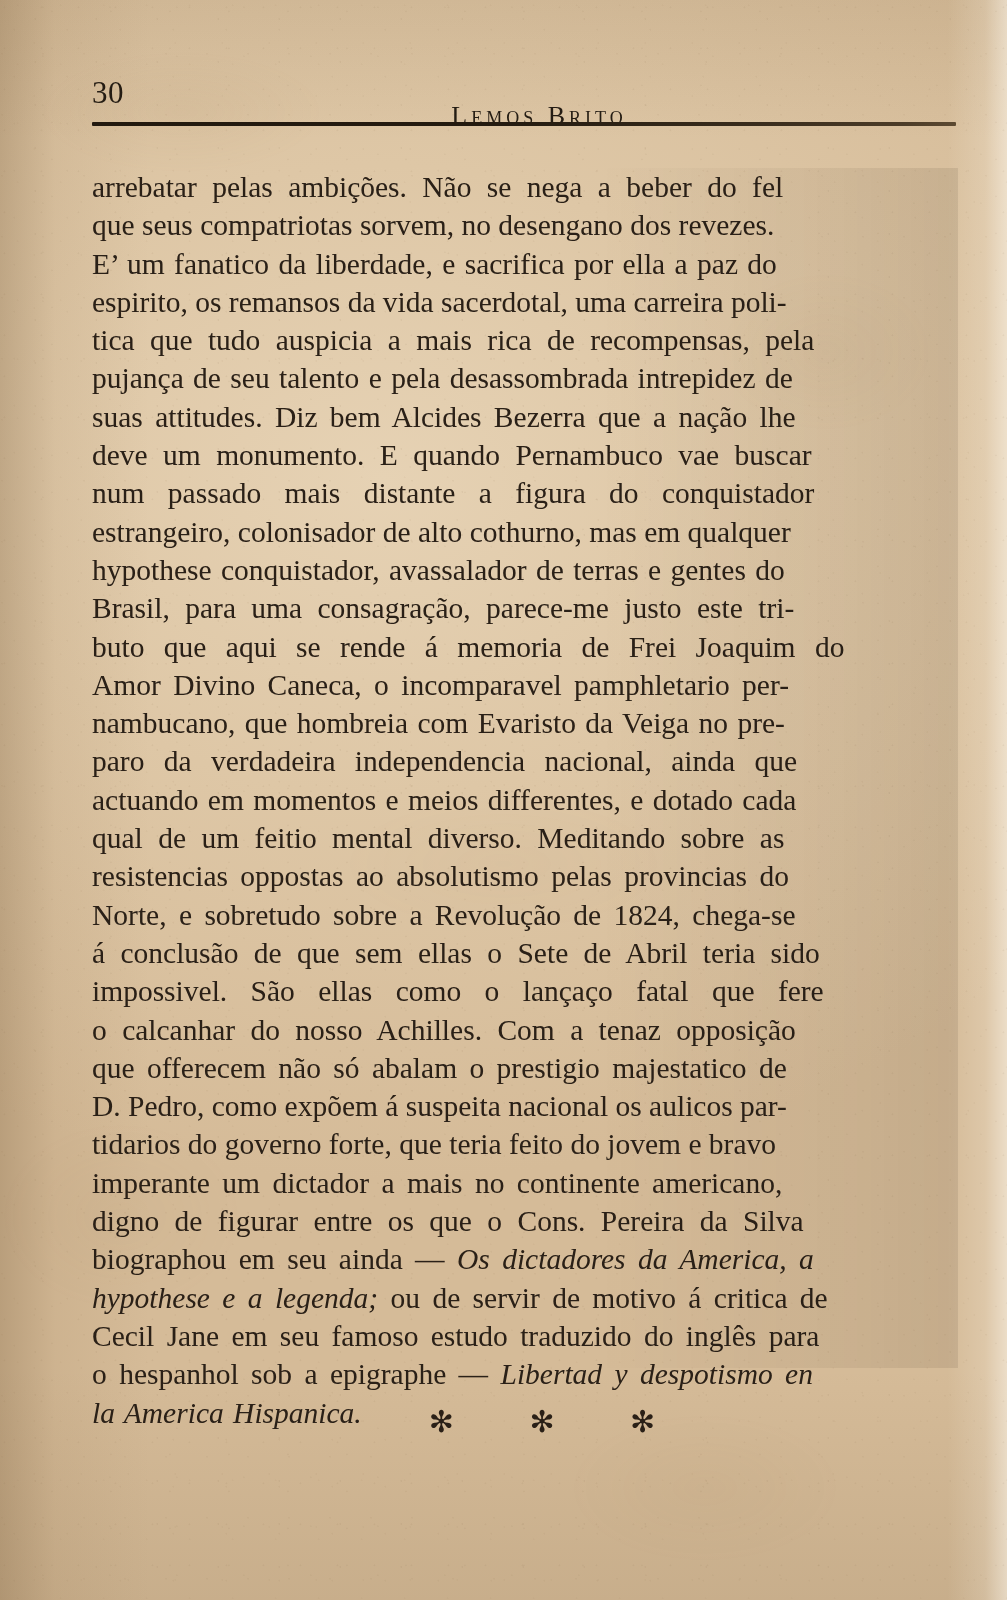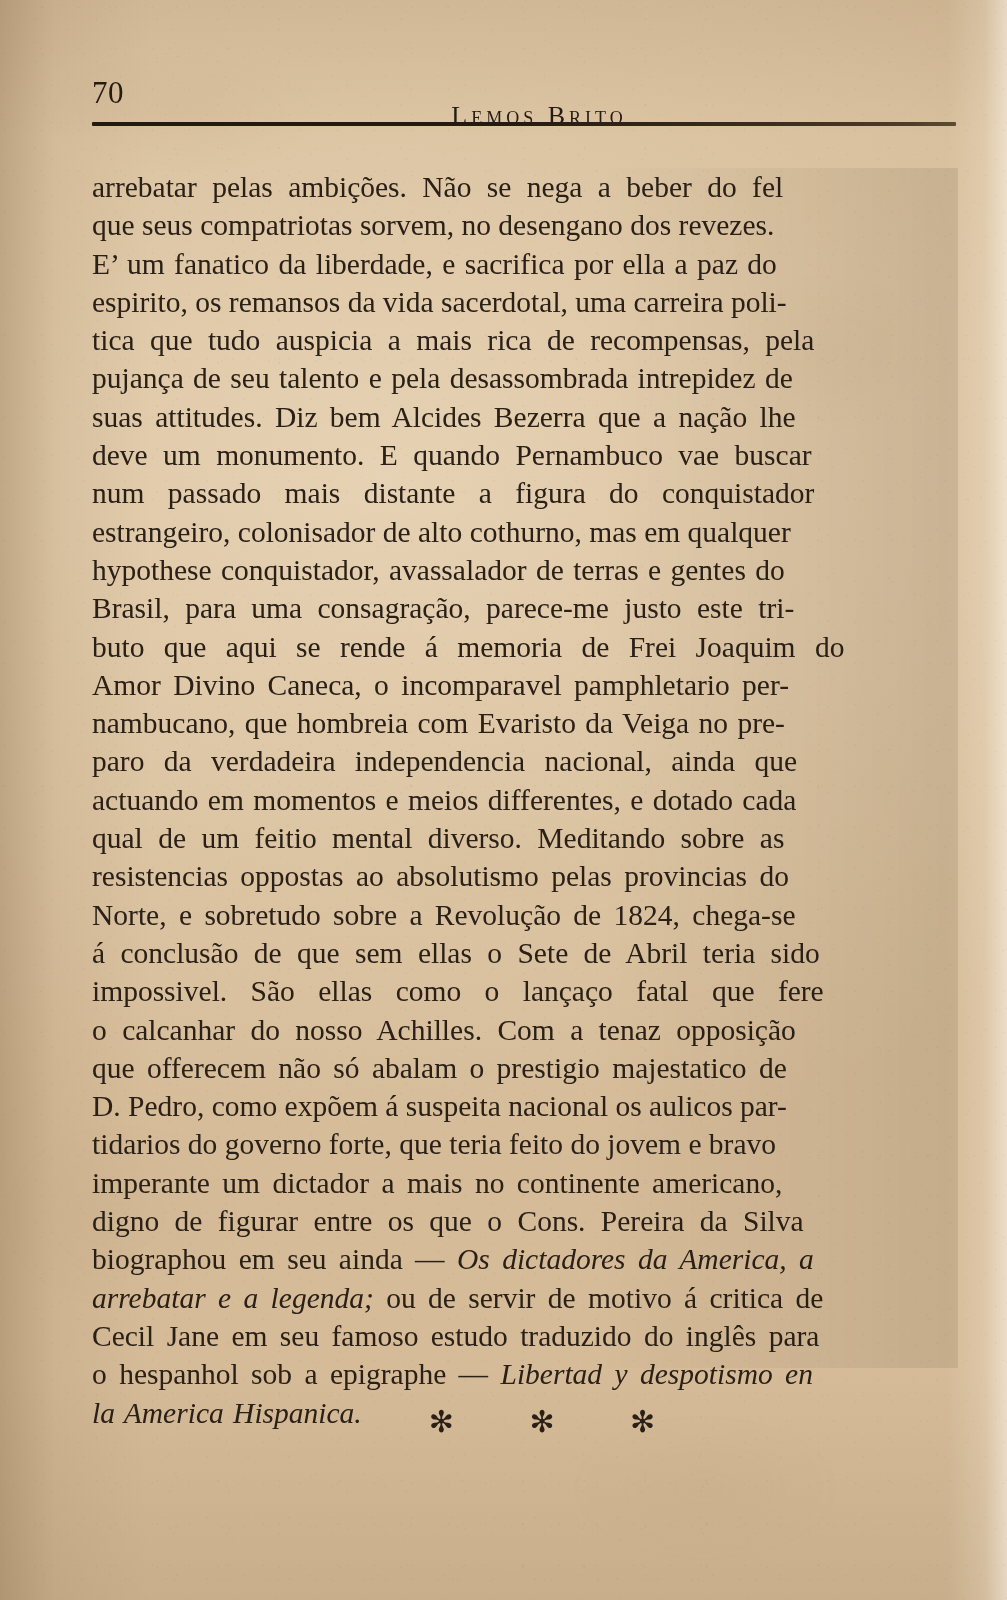--- a/index.html
+++ b/index.html
@@ -166,21 +166,21 @@
 </head>
 <body>
 
 <div id="page">
   <div id="grain"></div>
   <div id="mottle"></div>
 
   <div id="content">
 
     <div class="header">
-      <span class="folio">70</span>
+      <span class="folio">30</span>
       <span class="running-title">Lemos Brito</span>
     </div>
     <div class="rule"></div>
 
     <div class="body-block" id="body-block">
         <span class="line ws3">arrebatar pelas ambições.  Não se nega a beber do fel</span>
         <span class="line ws0">que seus compatriotas sorvem, no desengano dos revezes.</span>
         <span class="line ws1">E’ um fanatico da liberdade, e sacrifica por ella a paz do</span>
         <span class="line ws0">espirito, os remansos da vida sacerdotal, uma carreira poli-</span>
         <span class="line ws3">tica que tudo auspicia a mais rica de recompensas, pela</span>
@@ -201,21 +201,21 @@
         <span class="line ws2">Norte, e sobretudo sobre a Revolução de 1824, chega-se</span>
         <span class="line ws3">á conclusão de que sem ellas o Sete de Abril teria sido</span>
         <span class="line ws5">impossivel.  São ellas como o lançaço fatal que fere</span>
         <span class="line ws3">o calcanhar do nosso Achilles.  Com a tenaz opposição</span>
         <span class="line ws2">que offerecem não só abalam o prestigio majestatico de</span>
         <span class="line ws0">D. Pedro, como expõem á suspeita nacional os aulicos par-</span>
         <span class="line ws0">tidarios do governo forte, que teria feito do jovem e bravo</span>
         <span class="line ws2">imperante um dictador a mais no continente americano,</span>
         <span class="line ws3">digno de figurar entre os que o Cons. Pereira da Silva</span>
         <span class="line ws2"><span>biographou em seu ainda — </span><span class="it">Os dictadores da America, a</span></span>
-        <span class="line ws2"><span class="it">arrebatar e a legenda;</span><span> ou de servir de motivo á critica de</span></span>
+        <span class="line ws2"><span class="it">hypothese e a legenda;</span><span> ou de servir de motivo á critica de</span></span>
         <span class="line ws2"><span>Cecil Jane em seu famoso estudo traduzido do inglês para</span></span>
         <span class="line ws2"><span>o hespanhol sob a epigraphe — </span><span class="it">Libertad y despotismo en</span></span>
         <span class="line ws1"><span class="it">la America Hispanica.</span></span>
       </div>
 
     <div class="ink-right"></div>
 
     <div class="asterism">✻ ✻ ✻</div>
 
   </div>

